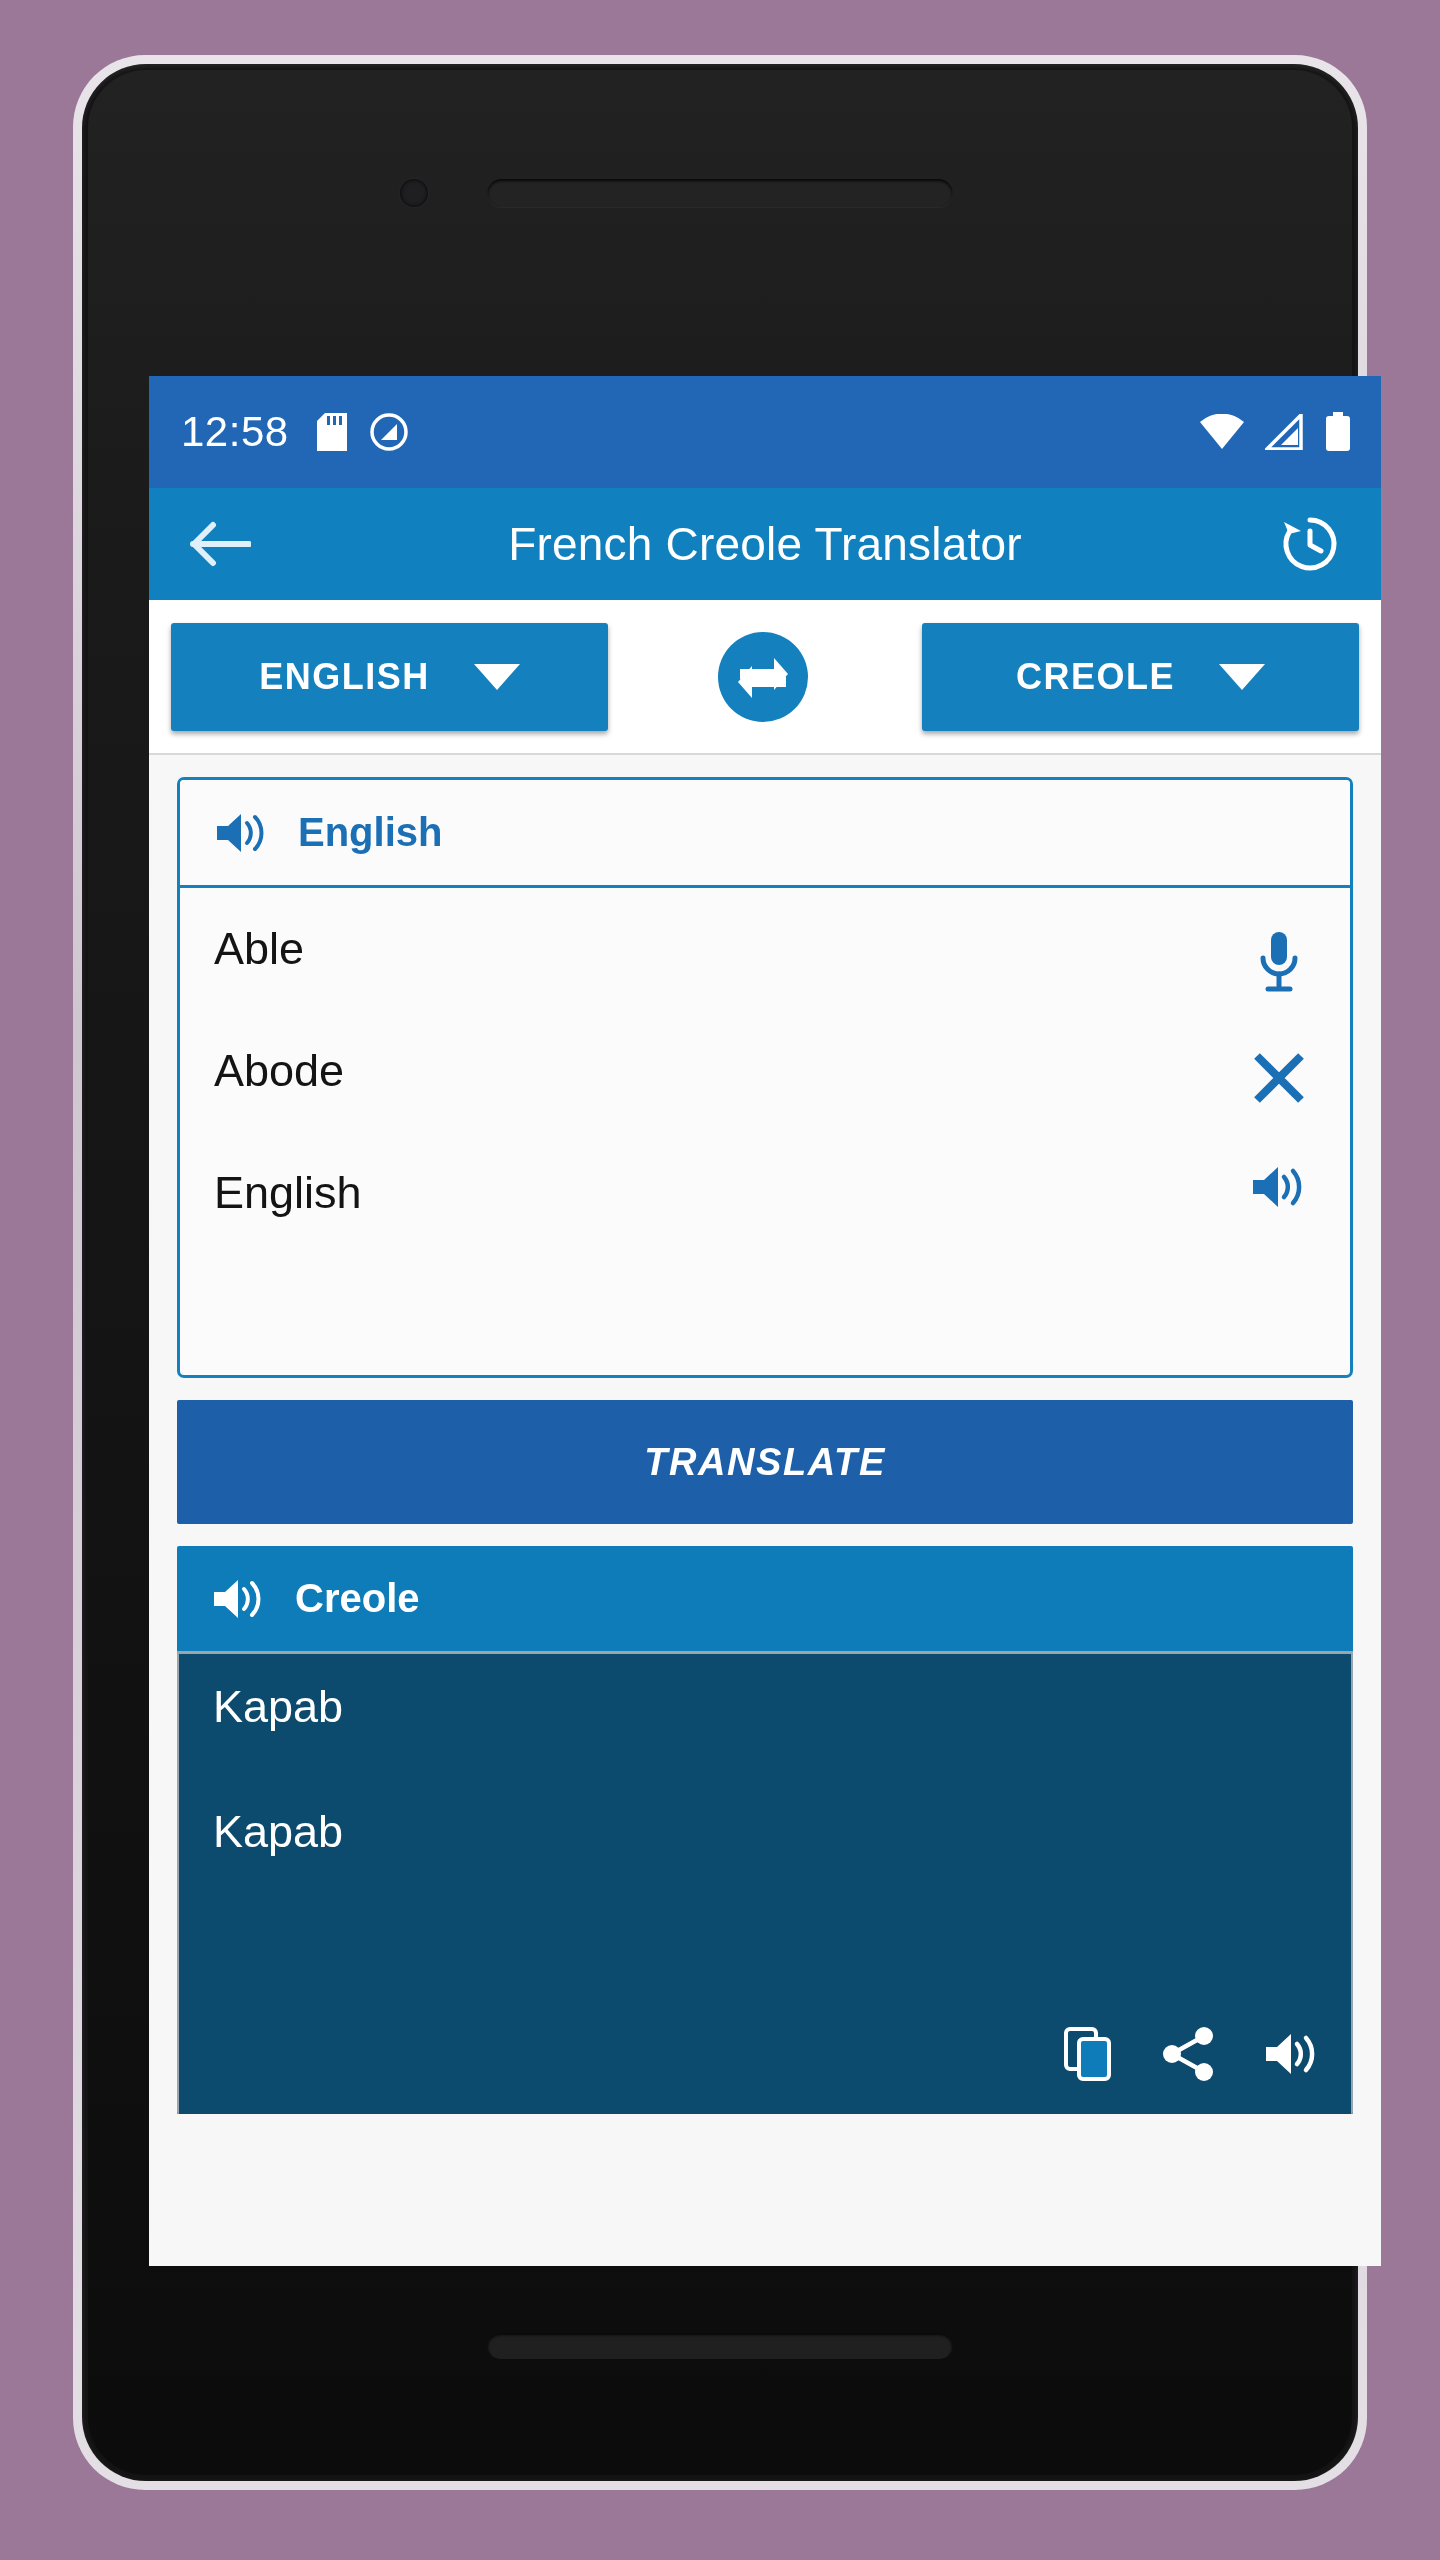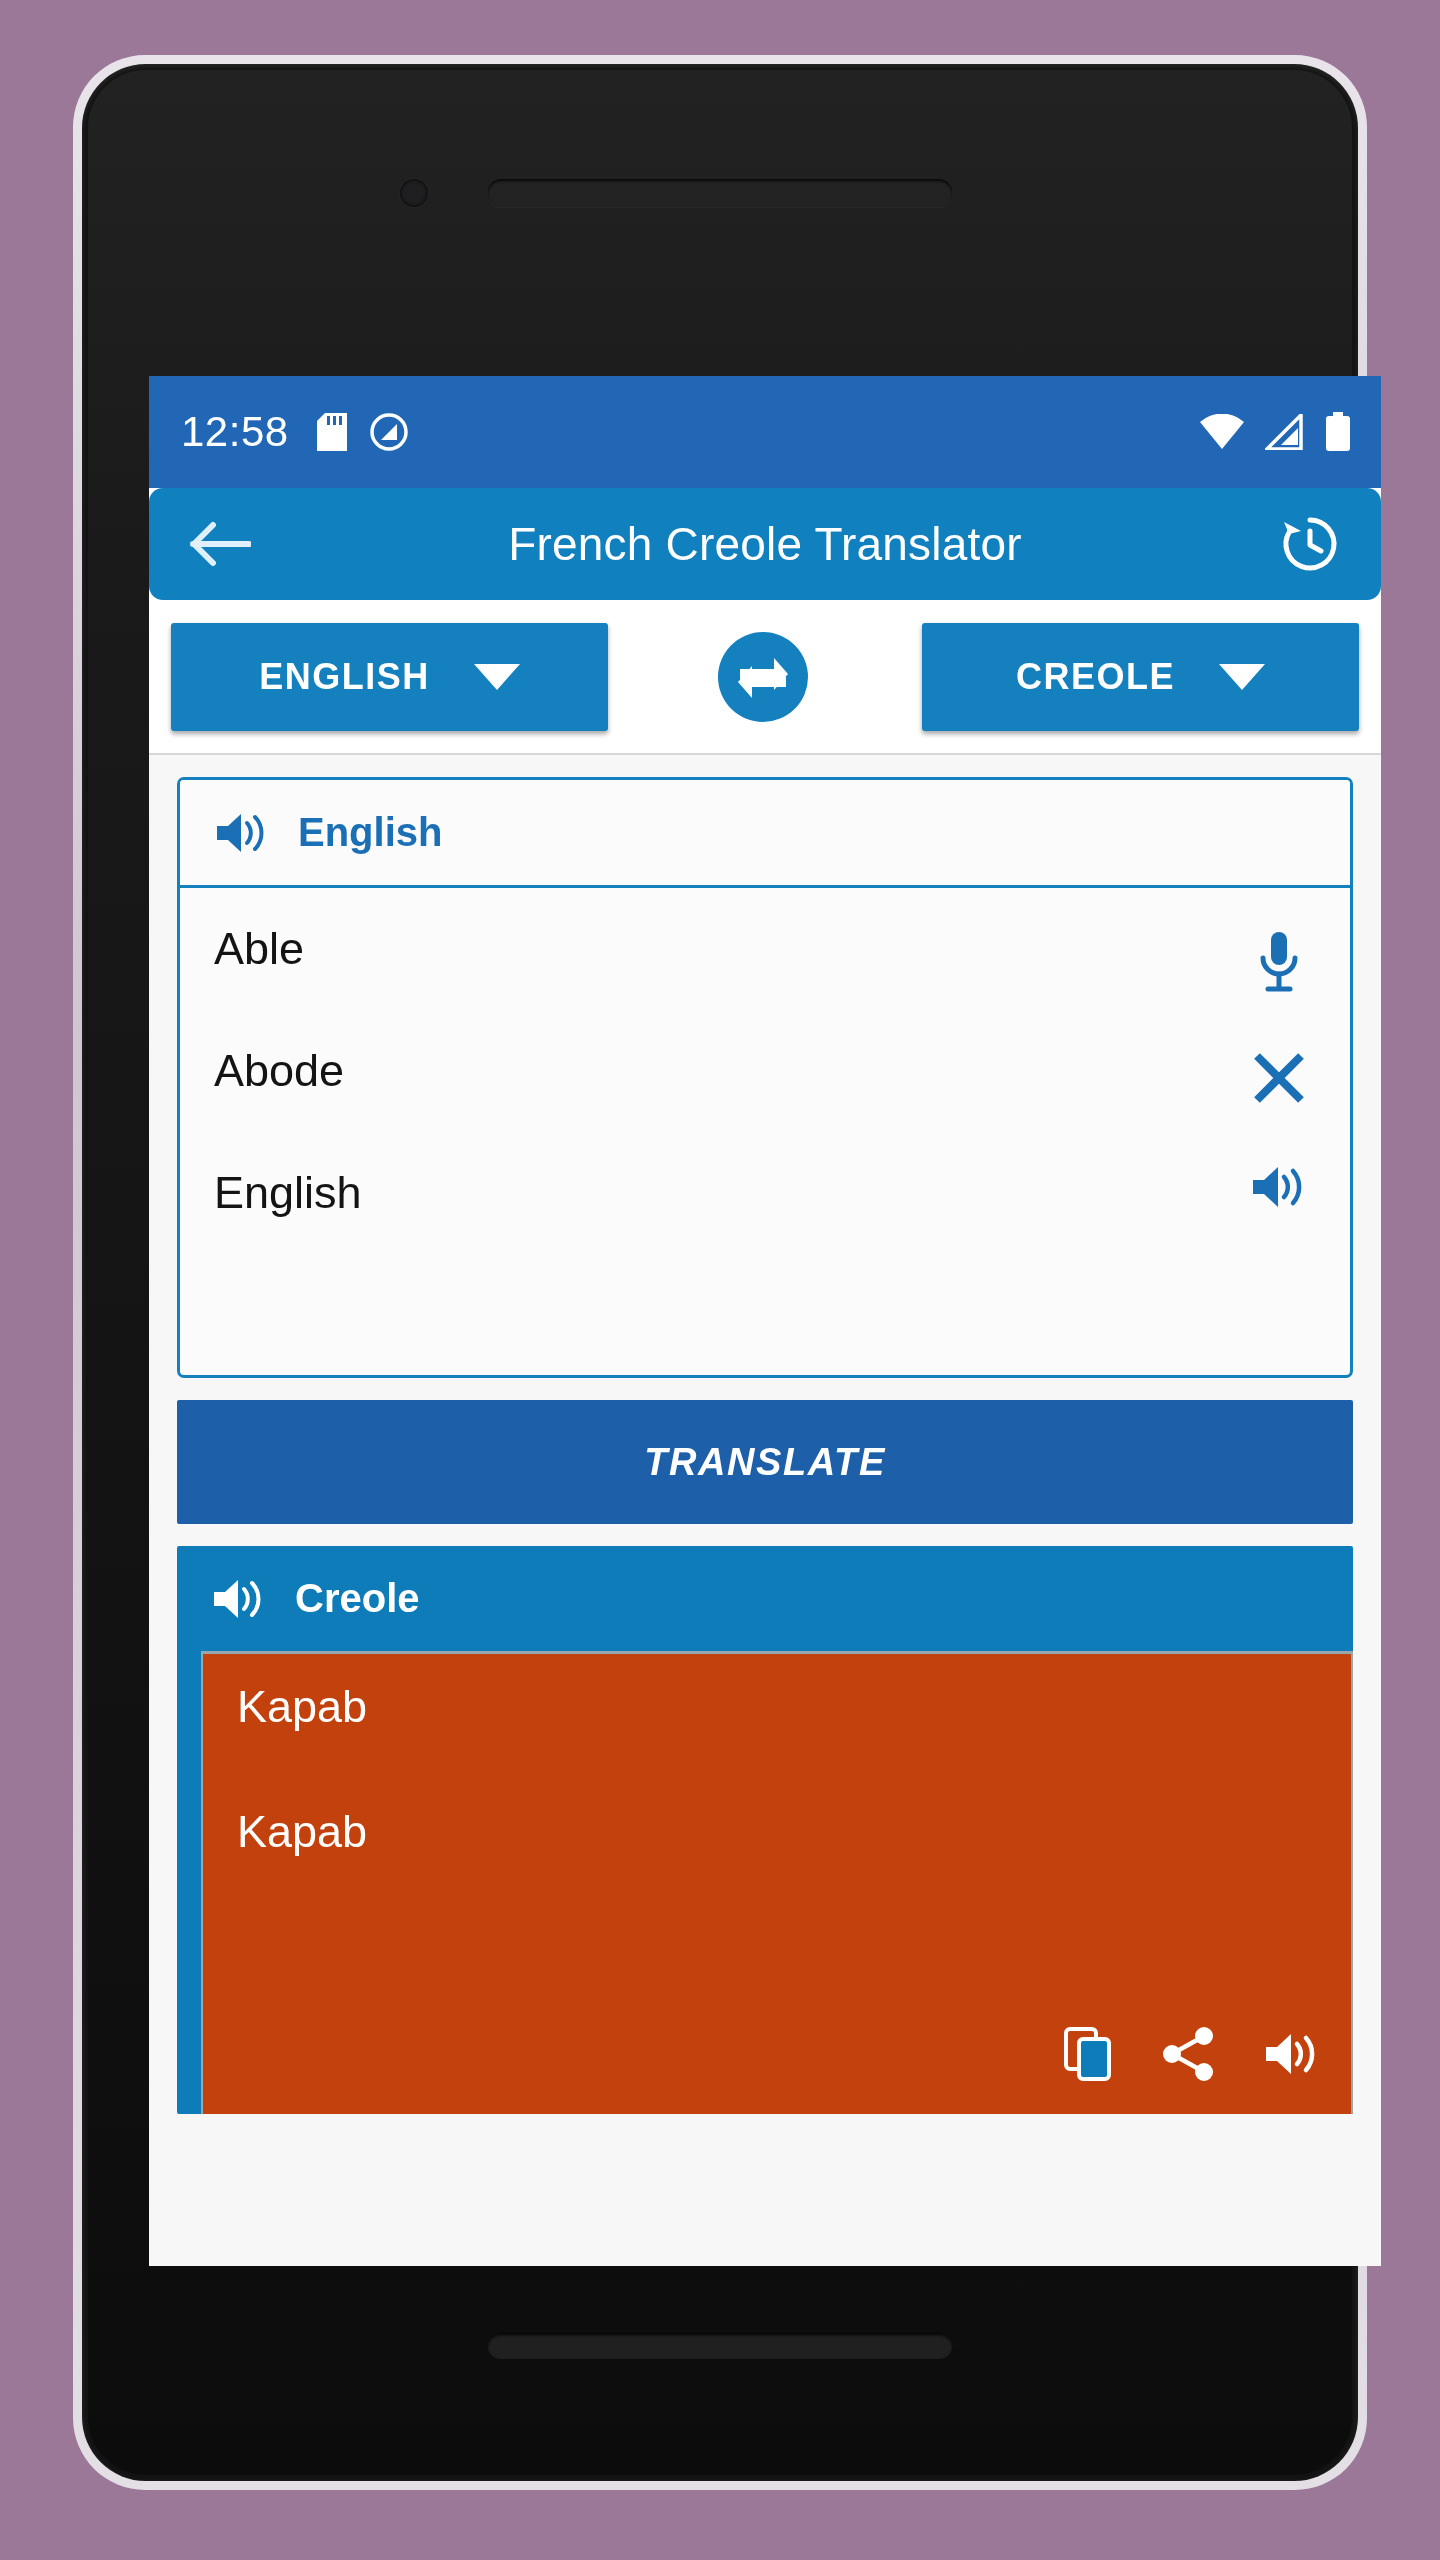--- a/index.html
+++ b/index.html
@@ -95,21 +95,20 @@
   .icon-sd{ display:block; }
   .icon-circ{ display:block; }
 
   
   .appbar{
     height:112px;
     background:#1180BE;
     display:flex; align-items:center;
     padding:0 34px;
     position:relative;
-    border-radius:14px;
   }
   .appbar-title{
     position:absolute; left:0; right:0; text-align:center;
     color:#fff; font-size:46px; font-weight:400;
     letter-spacing:.2px; pointer-events:none;
   }
   .ab-btn{
     width:74px; height:74px;
     display:flex; align-items:center; justify-content:center;
     position:relative; z-index:2;
@@ -224,26 +223,25 @@
     display:flex; align-items:center;
     gap:28px;
     padding-left:34px;
   }
   .tgt-head-label{
     color:#fff; font-size:40px; font-weight:700;
   }
   .tgt-body{
     position:relative;
     height:463px;
-    background:#c2410c;
+    background:#0c4a6e;
     border-top:3px solid #9aa6ad;
     border-left:2px solid #9aa6ad;
     border-right:2px solid #9aa6ad;
     padding:30px 20px 0 34px;
-    margin-left:24px;
   }
   .tgt-line{
     font-size:45px; color:#fff;
     line-height:1; margin-bottom:80px;
   }
   .tgt-icons{
     position:absolute;
     right:30px; bottom:32px;
     display:flex; align-items:center; gap:46px;
   }

